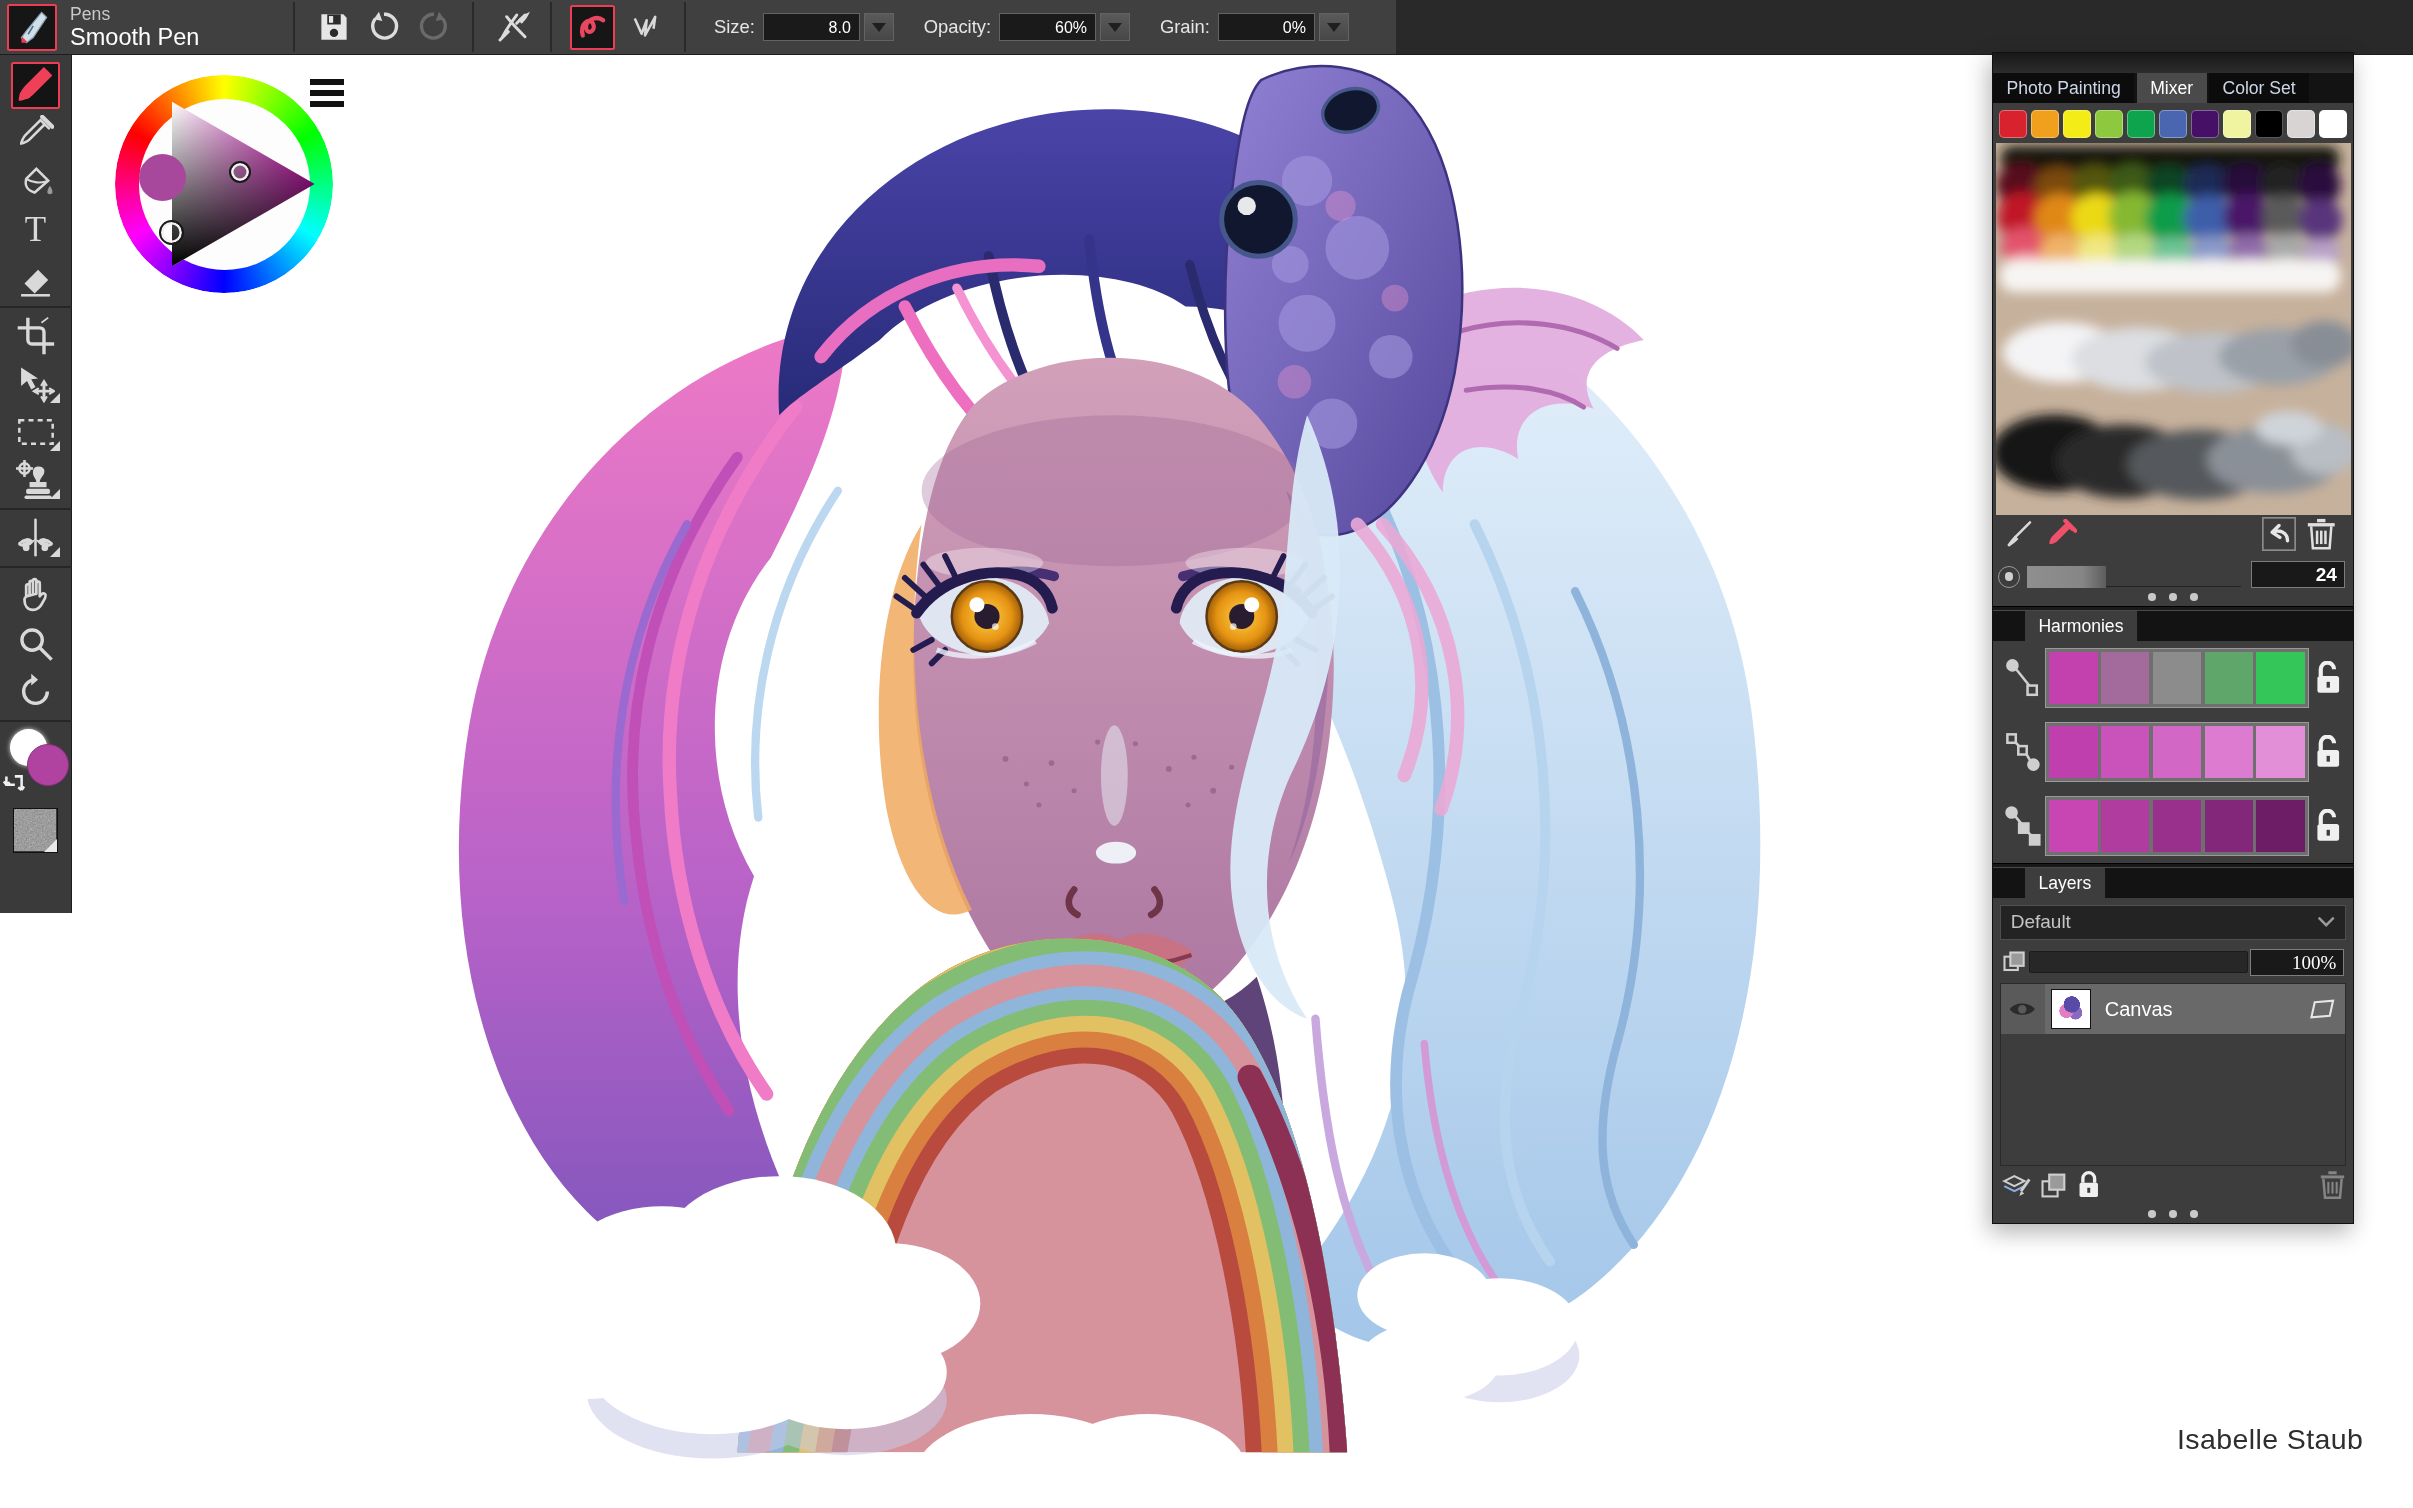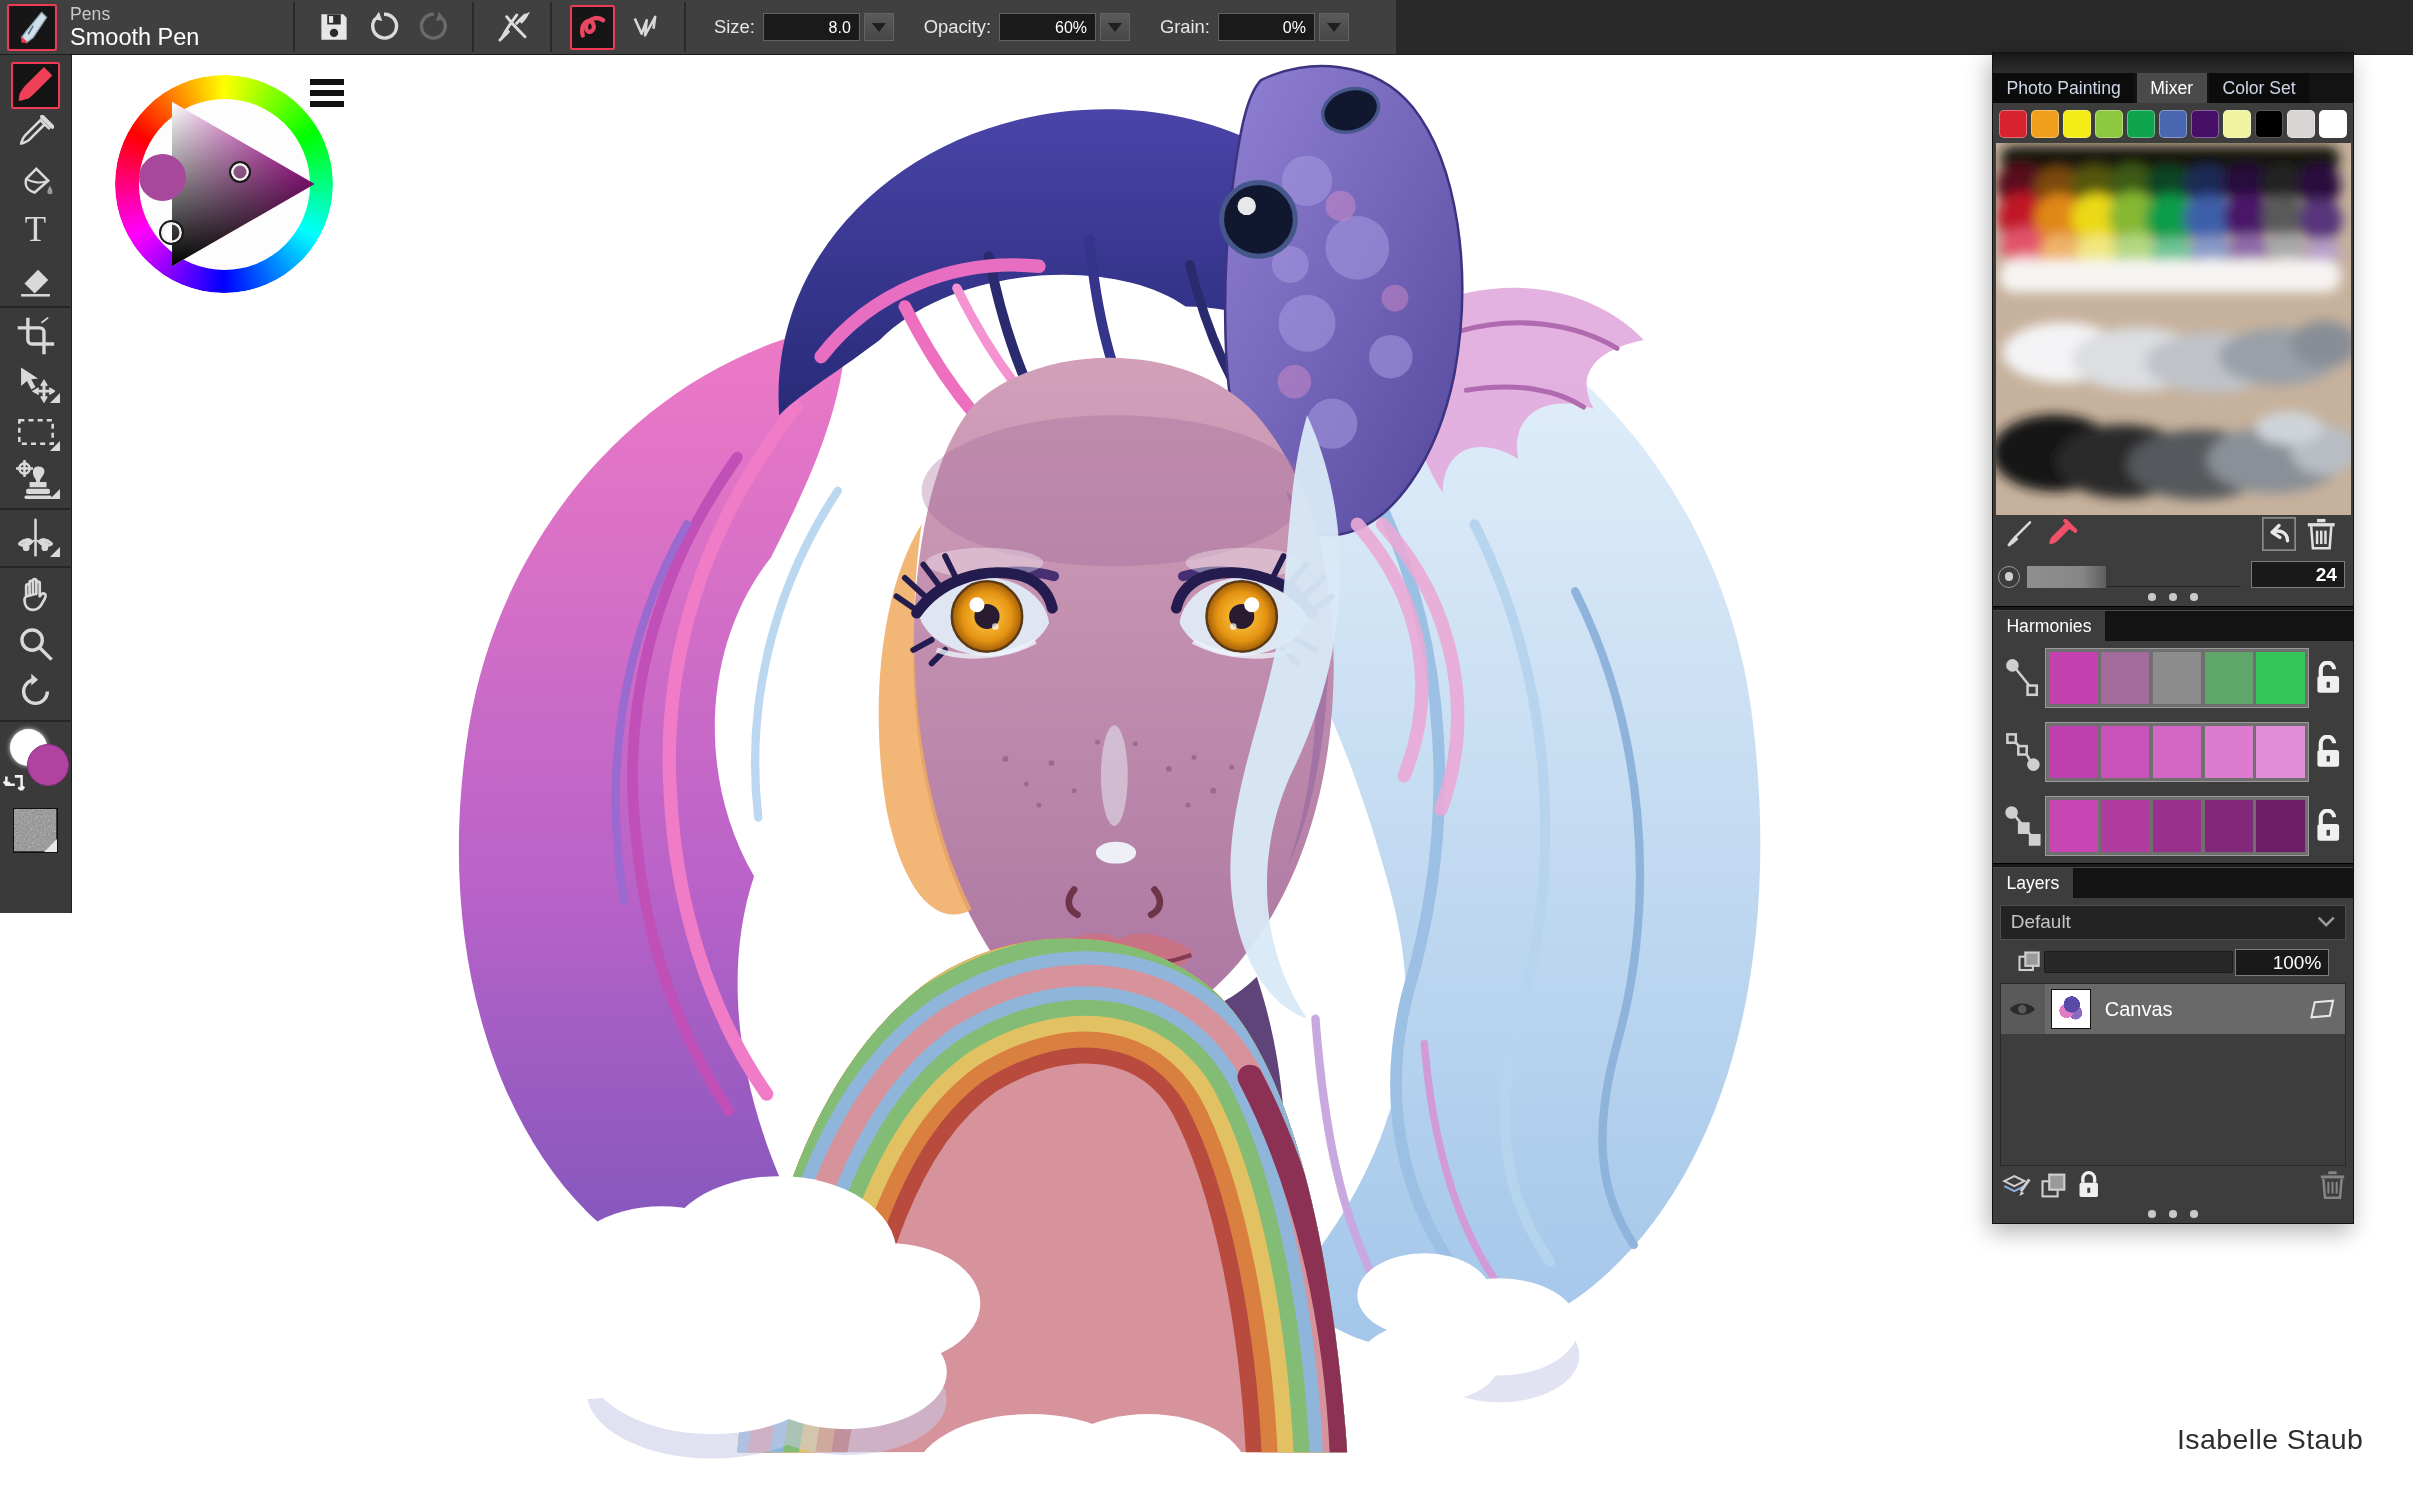--- a/index.html
+++ b/index.html
@@ -91,32 +91,32 @@
   .knob i { width:8.4px; height:8.4px; border-radius:50%; background:#cfcfcf; }
   .mix-track { flex:1; height:22px; position:relative; margin-right:10px; }
   .mix-track .line { position:absolute; left:0; right:0; top:20px; height:1.7px; background:#242424; }
   .mix-track .fillbar { position:absolute; left:0; top:0; width:37%; height:22px;
                         background:linear-gradient(90deg,#8f8f8f,#868686 70%,#5d5d5d); }
   .val-box { width:94px; height:27px; background:#191919; border:0.8px solid #7d7d7d; color:#fff;
              font-size:19px; text-align:right; line-height:25px; padding-right:6.7px; }
   .grip { height:18.4px; display:flex; align-items:center; justify-content:center; gap:13.4px; flex:0 0 auto; }
   .grip i { width:7.5px; height:7.5px; border-radius:50%; background:#c9c9c9; }
   .sec-div { height:5px; background:#191919; border-top:0.8px solid #000; border-bottom:0.8px solid #4a4a4a; flex:0 0 auto; }
-  .sec-head { height:30px; background:#131313; display:flex; align-items:stretch; flex:0 0 auto; }
+  .sec-head { height:30px; background:#131313; display:flex; align-items:stretch; flex:0 0 auto;padding-left:32px; }
   .sec-tab { padding:0 13.4px; background:#3d3d3d; color:#fff; font-size:17.6px; display:flex; align-items:center; }
   .harm-row { height:74px; display:flex; align-items:center; padding:0 6.7px; flex:0 0 auto; }
   .harm-icon { width:45px; height:50px; flex:0 0 auto; display:flex; align-items:center; justify-content:center; }
   .h-strip { flex:1; height:60px; border:1.7px solid #9a9a9a; background:#6f6f6f; display:flex; gap:3.4px; padding:3.4px; }
   .h-strip .sw { flex:1; height:100%; }
   .lock { width:37px; height:47px; flex:0 0 auto; display:flex; align-items:center; justify-content:center; }
   .layers-body { flex:1; display:flex; flex-direction:column; }
   .dropdown { height:35px; margin:6.7px 6.7px 5px 6.7px; background:#232323; border:0.8px solid #4f4f4f;
               display:flex; align-items:center; padding:0 10px; flex:0 0 auto; }
   .dropdown .dlabel { flex:1; font-size:19px; color:#c4c4c4; }
-  .opacity-row { height:35px; display:flex; align-items:center; padding:0 24px; gap:2px; flex:0 0 auto; }
+  .opacity-row { height:35px; display:flex; align-items:center; padding:0 9px; gap:2px; flex:0 0 auto;font-family:Liberation Serif, serif; }
   .op-track { flex:1; height:22px; background:#272727; border:0.8px solid #1b1b1b; border-radius:1.7px; }
   .layer-list { flex:1; margin:3.4px 6.7px 0 6.7px; border:0.8px solid #2a2a2a; background:#3d3d3d;
                 display:flex; flex-direction:column; overflow:hidden; }
   .layer-row { height:50px; background:#696969; display:flex; align-items:center; flex:0 0 auto; }
   .eye-col { width:44px; height:100%; background:#5a5a5a; display:flex; align-items:center; justify-content:center; }
   .thumb { width:40px; height:40px; background:#ffffff; border:1.7px solid #111; margin-left:6.7px;
            background-image:radial-gradient(circle at 52% 38%, #5a4aa8 0 26%, transparent 27%),
                             radial-gradient(circle at 38% 55%, #e27cc4 0 22%, transparent 23%),
                             radial-gradient(circle at 62% 60%, #8a6ac0 0 20%, transparent 21%); }
   .layer-name { flex:1; margin-left:13.4px; font-size:20px; color:#ffffff; }

